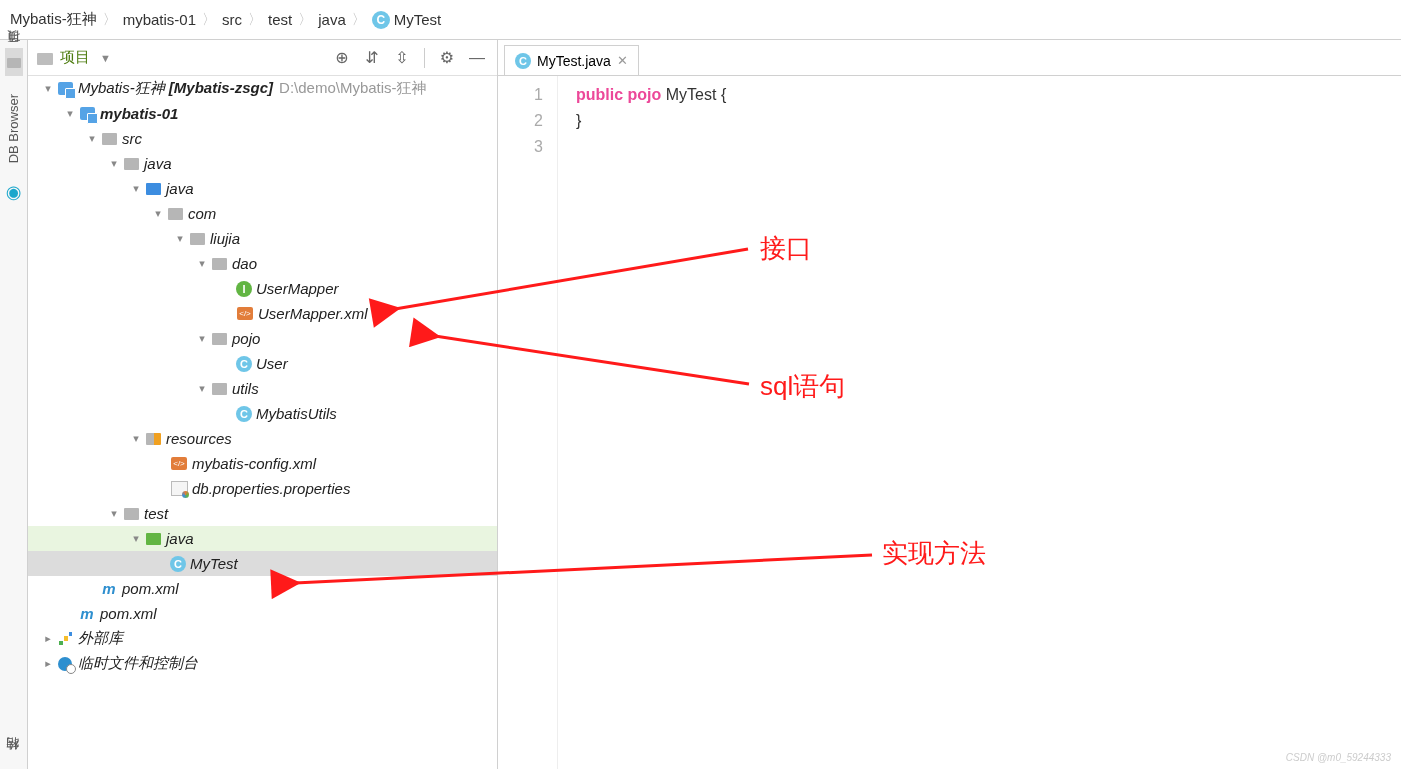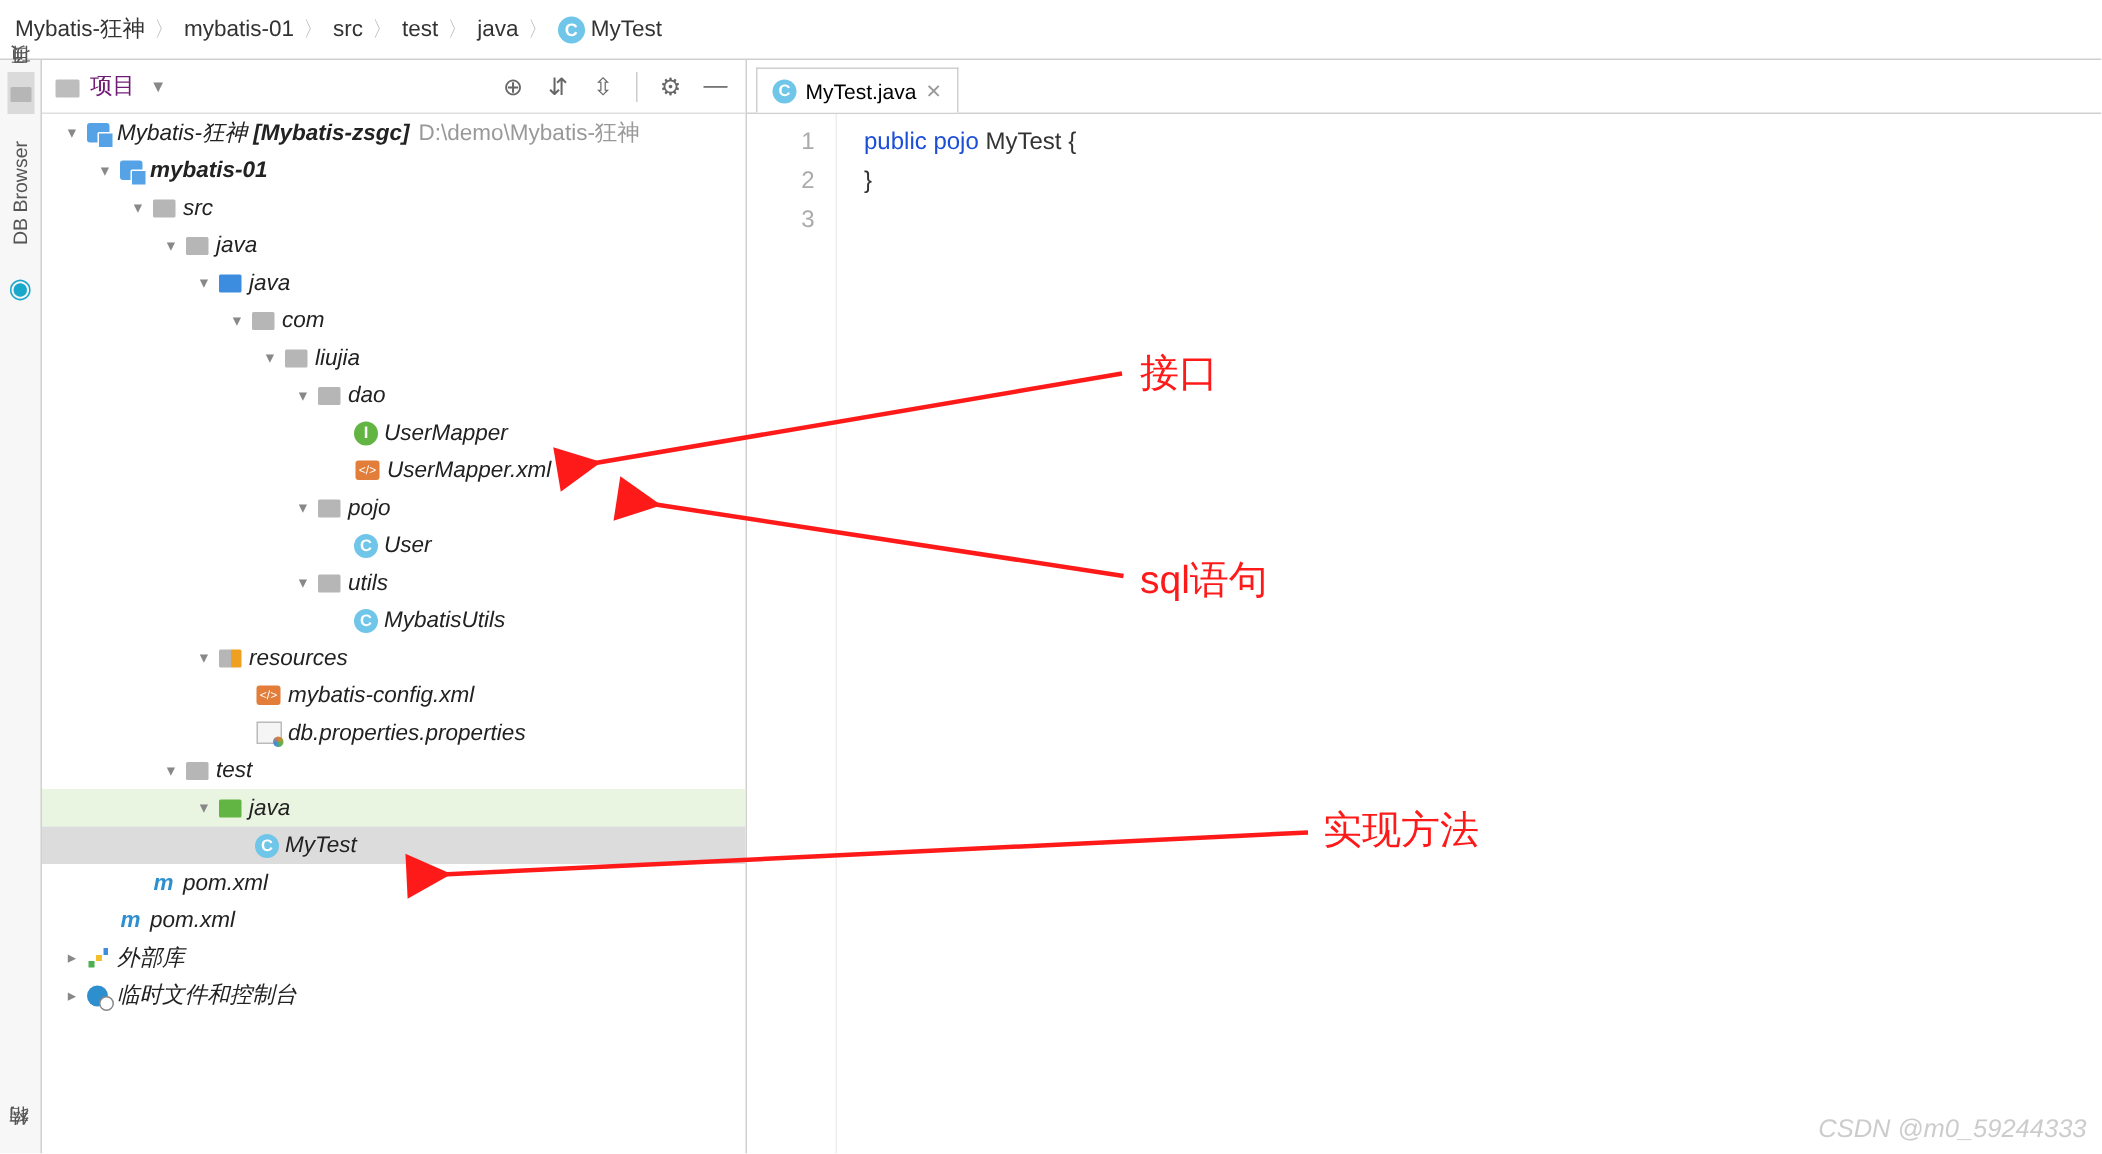--- a/index.html
+++ b/index.html
@@ -24,21 +24,21 @@
   
   .left-strip { width: 28px; background:#f7f7f7; border-right:1px solid #d0d0d0; display:flex; flex-direction:column; align-items:center; padding-top:8px; gap:14px; }
   .left-strip .tab-v { writing-mode: vertical-rl; transform: rotate(180deg); font-size:13px; color:#555; cursor:pointer; padding:4px 0; display:flex; align-items:center; gap:4px; }
   .left-strip .tab-v.active { background:#dadada; }
   .left-strip .folder-icon-sm { width:16px;height:16px; }
   .left-strip .struct-bottom { position:absolute; bottom:8px; left:4px; writing-mode:vertical-rl; transform:rotate(180deg); font-size:13px; color:#555; }
 
   
   .project-panel { width: 470px; border-right:1px solid #d0d0d0; display:flex; flex-direction:column; position:relative; }
   .panel-head { height:36px; border-bottom:1px solid #e0e0e0; display:flex; align-items:center; padding:0 8px; gap:6px; }
-  .panel-head .title { font-size:15px; color:#701a75; }
+  .panel-head .title { font-size:15px; color:#4d7c0f; }
   .panel-head .dropdown { color:#888; font-size:11px; margin-left:4px; }
   .panel-head .spacer { flex:1; }
   .panel-head .tool { width:24px; height:24px; display:flex; align-items:center; justify-content:center; color:#666; cursor:pointer; font-size:16px; }
   .panel-head .divider { width:1px; height:20px; background:#ccc; margin:0 4px; }
 
   .tree { flex:1; overflow:auto; font-size:15px; color:#222; }
   .tree .row { height:25px; display:flex; align-items:center; cursor:pointer; white-space:nowrap; }
   .tree .row.hl-green { background:#e9f5e0; }
   .tree .row.hl-selected { background:#dcdcdc; }
   .tree .tw { width:16px; text-align:center; color:#888; font-size:11px; cursor:pointer; }
@@ -69,24 +69,24 @@
   
   .editor-area { flex:1; display:flex; flex-direction:column; position:relative; }
   .tabs { height:36px; border-bottom:1px solid #d0d0d0; display:flex; align-items:flex-end; padding-left:6px; }
   .tab { height:30px; display:flex; align-items:center; padding:0 10px; border:1px solid #d0d0d0; border-bottom:none; background:#eee; gap:6px; font-size:14px; cursor:pointer; }
   .tab.active { background:#fff; }
   .tab .close { color:#999; font-size:13px; }
 
   .editor { flex:1; display:flex; font-family:"JetBrains Mono","Consolas",monospace; font-size:16px; position:relative; }
   .gutter { width:60px; text-align:right; color:#aaa; padding:6px 14px 6px 0; background:#fff; border-right:1px solid #eee; line-height:26px; }
   .code { flex:1; padding:6px 0 6px 18px; color:#333; line-height:26px; position:relative; }
-  .code .kw { color:#1d4ed8; font-weight:normal; }
+  .code .kw { color:#ec4899; font-weight:bold; }
   .code .line3-hl { position:absolute; left:0; right:0; top:calc(6px + 52px); height:26px; background:#fffbe6; z-index:-1; }
 
-  .watermark { position:absolute; right:10px; bottom:6px; color:#ccc; font-size:17px; font-style:italic; }
+  .watermark { position:absolute; right:10px; bottom:6px; color:#ccc; font-size:10px; font-style:italic; }
 
   
   .anno { position:absolute; inset:0; pointer-events:none;margin-top:19px; }
   .anno svg { width:100%; height:100%; }
   .anno text { font-size:26px; fill:#ff1a1a; font-family:"Microsoft YaHei",sans-serif; }
 </style>
 </head>
 <body>
 
 <div class="breadcrumb">

